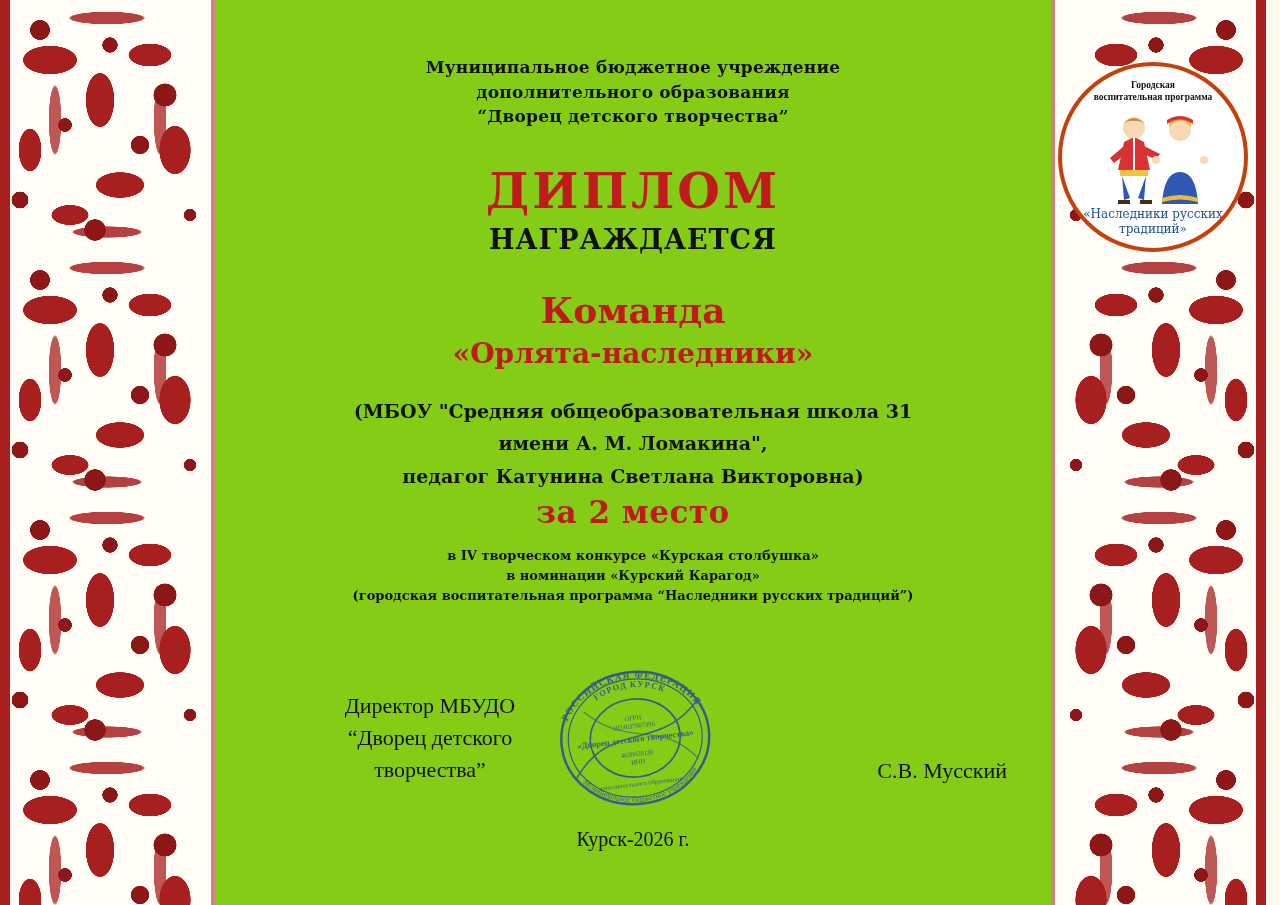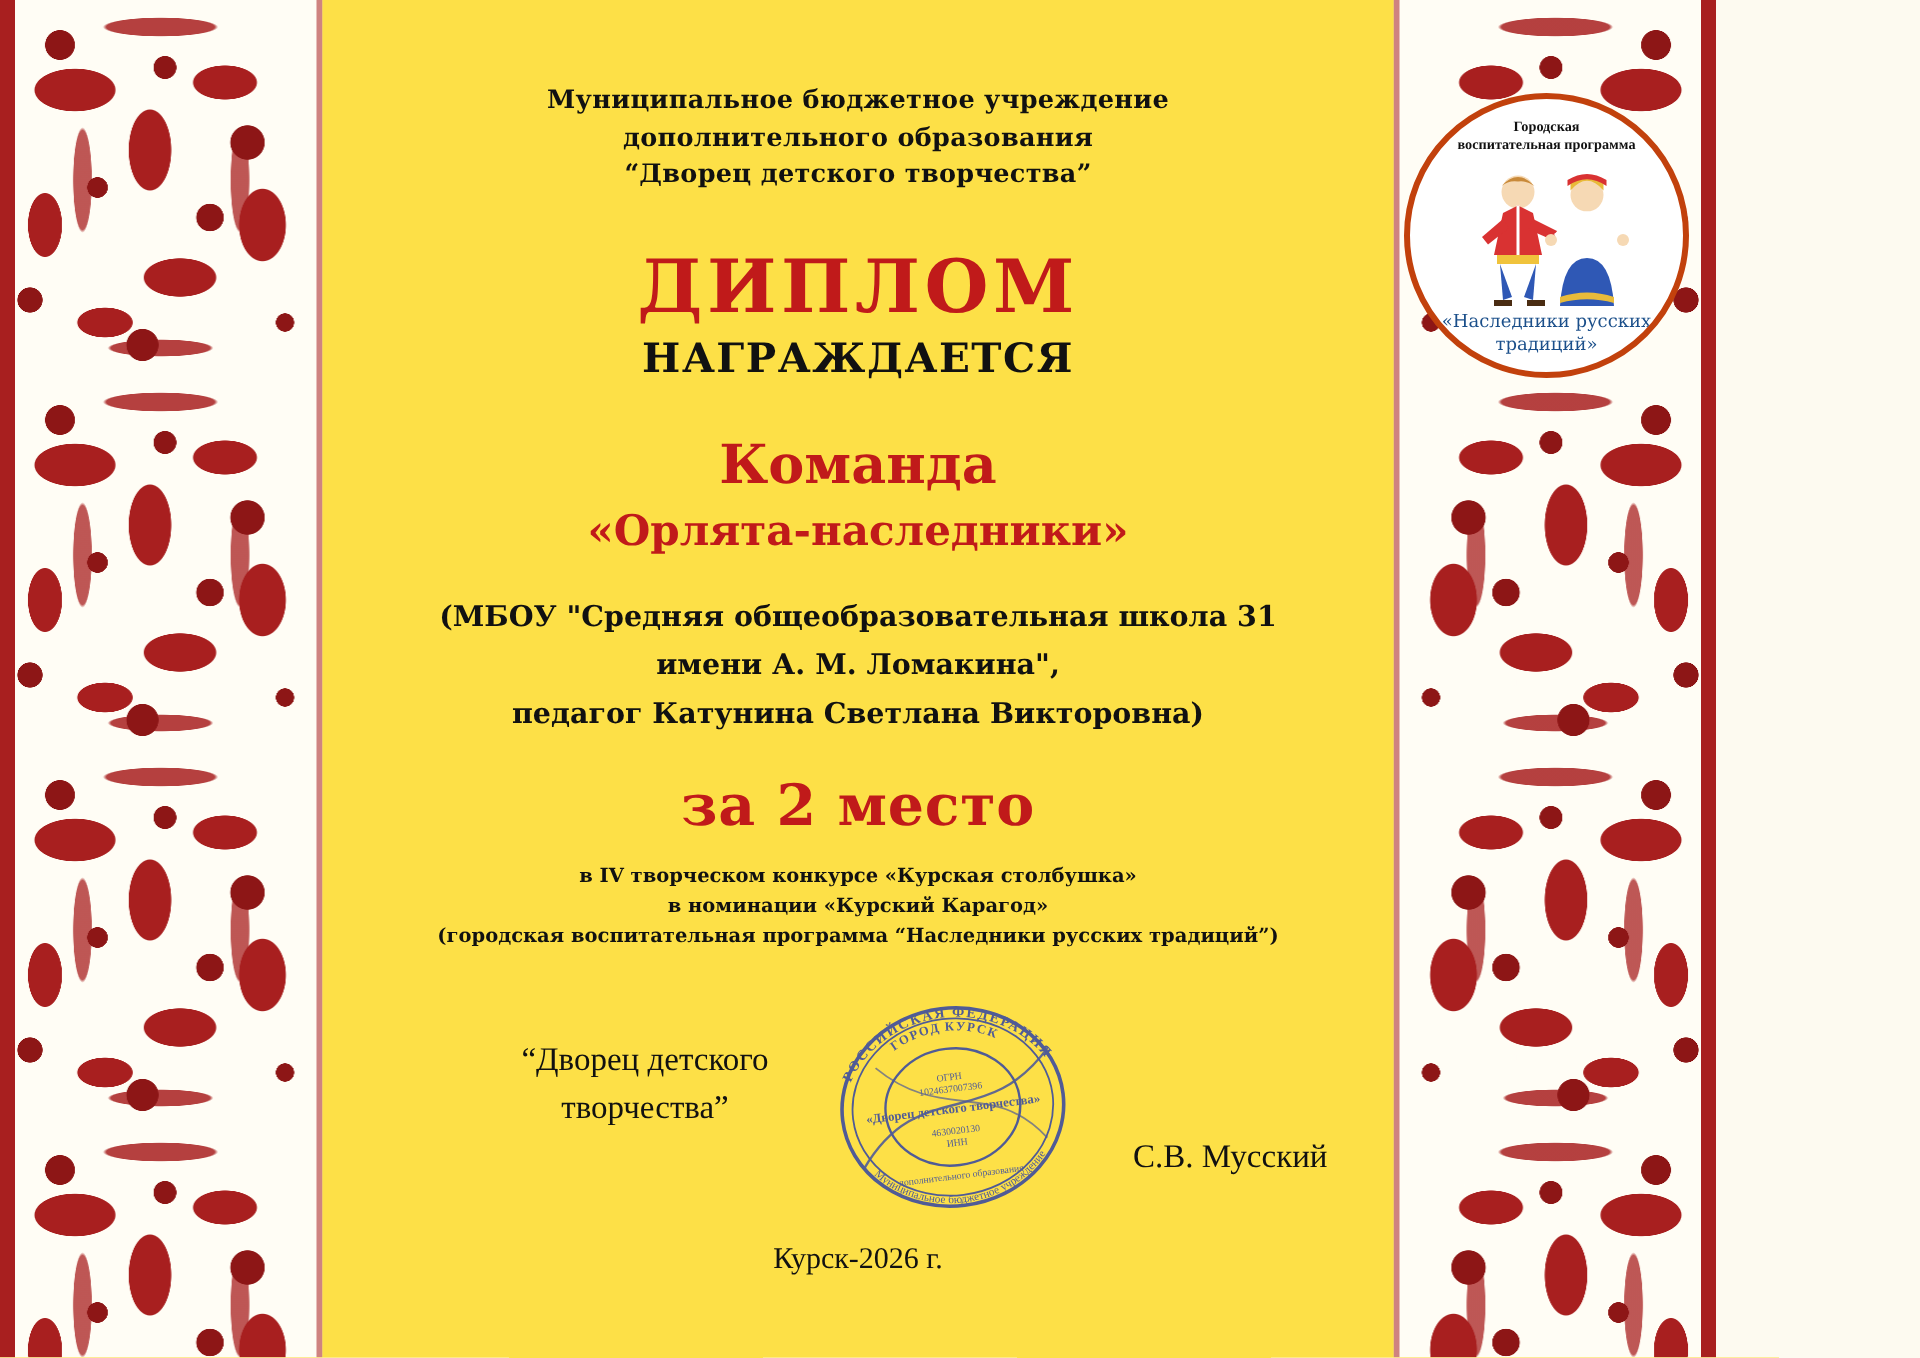--- a/index.html
+++ b/index.html
@@ -10,23 +10,23 @@
   body {
     width: 1280px;
     height: 905px;
     overflow: hidden;
     background: #fdfaf0;
     font-family: "Liberation Serif", serif;
   }
 
   .diploma {
     position: relative;
-    width: 1144px;
-    height: 905px;
-    background: #fde047;
+    width: 1266px;
+    height: 905px;
+    background: #84cc16;
     overflow: hidden;
   }
 
   
   .ornament {
     position: absolute;
     top: 0;
     height: 905px;
     width: 215px;
     overflow: hidden;
@@ -166,24 +166,24 @@
   .details {
     margin-top: 24px;
     font-family: "DejaVu Serif", serif;
     font-weight: bold;
     font-size: 19px;
     line-height: 1.7;
     color: #111;
   }
 
   .place {
-    margin-top: 22px;
-    font-family: "DejaVu Serif", serif;
-    font-weight: bold;
-    font-size: 38px;
+    margin-top: 2px;
+    font-family: "DejaVu Serif", serif;
+    font-weight: bold;
+    font-size: 31px;
     color: #c01a1a;
     letter-spacing: .5px;
   }
 
   .contest {
     margin-top: 16px;
     font-family: "DejaVu Serif", serif;
     font-weight: bold;
     font-size: 13px;
     line-height: 1.55;
@@ -339,20 +339,21 @@
     <div class="place">за 2 место</div>
 
     <div class="contest">
       <div>в IV творческом конкурсе «Курская столбушка»</div>
       <div>в номинации «Курский Карагод»</div>
       <div>(городская воспитательная программа “Наследники русских традиций”)</div>
     </div>
 
     <div class="signature-row">
       <div class="director">
+        <div>Директор МБУДО</div>
         <div>“Дворец детского</div>
         <div>творчества”</div>
       </div>
       <div class="signer">С.В. Мусский</div>
     </div>
 
     <div class="city-year">Курск-2026 г.</div>
 
     <div class="stamp">
       <svg viewBox="0 0 200 150" width="200" height="150" aria-hidden="true">

